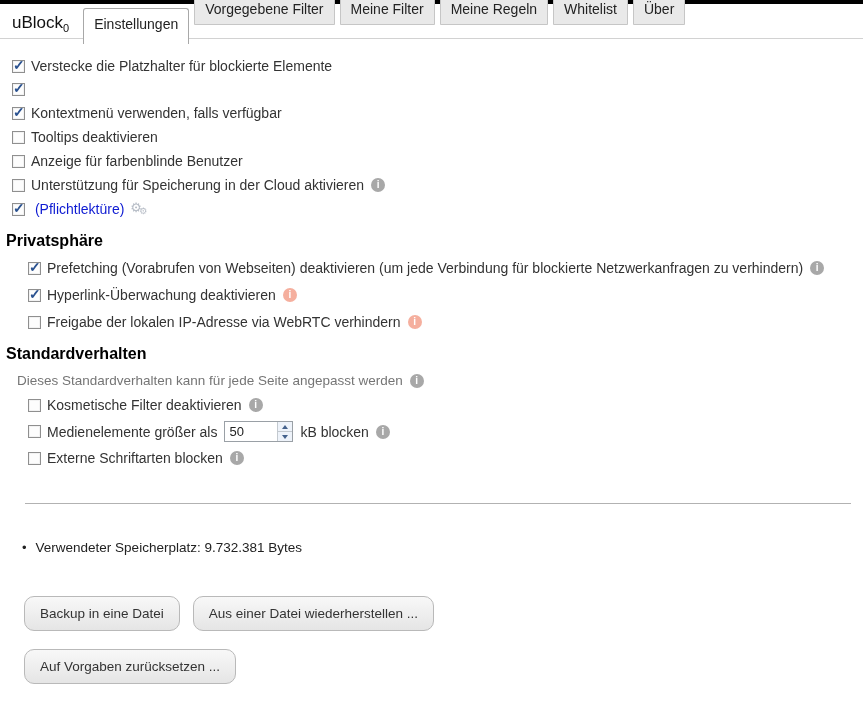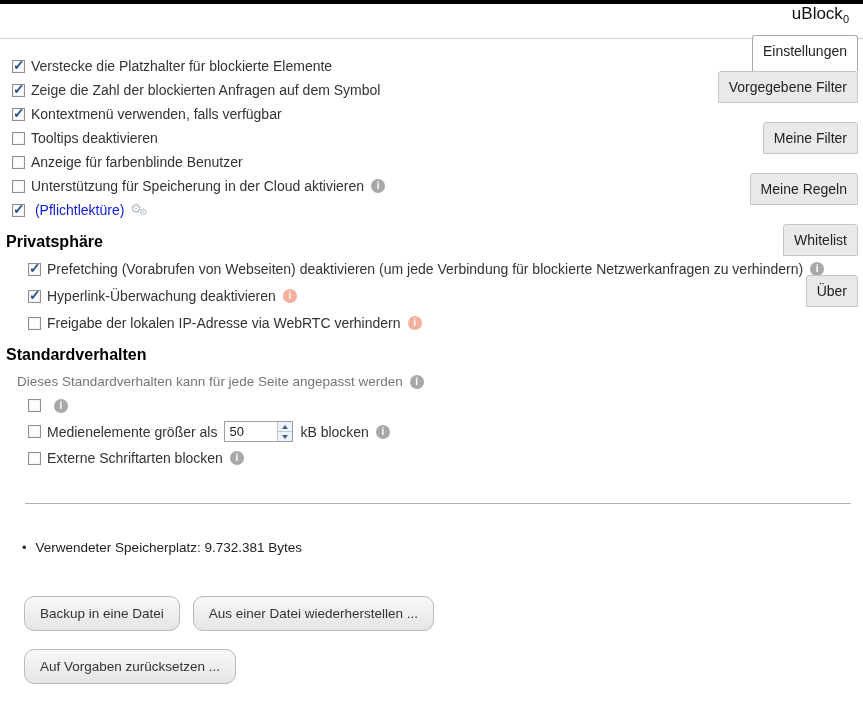--- a/index.html
+++ b/index.html
@@ -10,21 +10,20 @@
     font-family:"Liberation Sans", sans-serif;
     font-size:14px;
   }
   .topbar { height:4px; background:#000; }
 
   
   .tabbar {
     position:relative; height:40px;
     display:flex; align-items:flex-end;
     padding-left:10px;
-    flex-direction:column;
   }
   .tabbar::after {
     content:""; position:absolute; left:0; right:0; bottom:5px;
     border-bottom:1px solid #d2d2d2; z-index:0;
   }
   .logo {
     position:relative; z-index:1;
     font-size:17px; color:#111;
     margin:0 14px 10px 2px; white-space:nowrap;
   }
@@ -143,21 +142,20 @@
   <div class="row">
     <span class="cb checked">
         <span class="mark">✓</span>
       </span>
     <label>Verstecke die Platzhalter für blockierte Elemente</label>
   </div>
   <div class="row">
     <span class="cb checked">
         <span class="mark">✓</span>
       </span>
-    <label>Zeige die Zahl der blockierten Anfragen auf dem Symbol</label>
   </div>
   <div class="row">
     <span class="cb checked">
         <span class="mark">✓</span>
       </span>
     <label>Kontextmenü verwenden, falls verfügbar</label>
   </div>
   <div class="row">
     <span class="cb"></span>
     <label>Tooltips deaktivieren</label>
@@ -204,20 +202,21 @@
     <span class="info warn">i</span>
   </div>
 
   <h2 class="sect">Standardverhalten</h2>
   <div class="note">
     <span>Dieses Standardverhalten kann für jede Seite angepasst werden</span>
     <span class="info">i</span>
   </div>
   <div class="row indent1" style="margin-bottom:8px">
     <span class="cb"></span>
+    <label>Kosmetische Filter deaktivieren</label>
     <span class="info">i</span>
   </div>
   <div class="row indent1" style="margin-bottom:8px">
     <span class="cb"></span>
     <label>Medienelemente größer als</label>
     <span class="numwrap">
       <input type="text" value="50" style="">
       <span class="spin">
         <span class="sbtn up"></span>
         <span class="sbtn down"></span>

